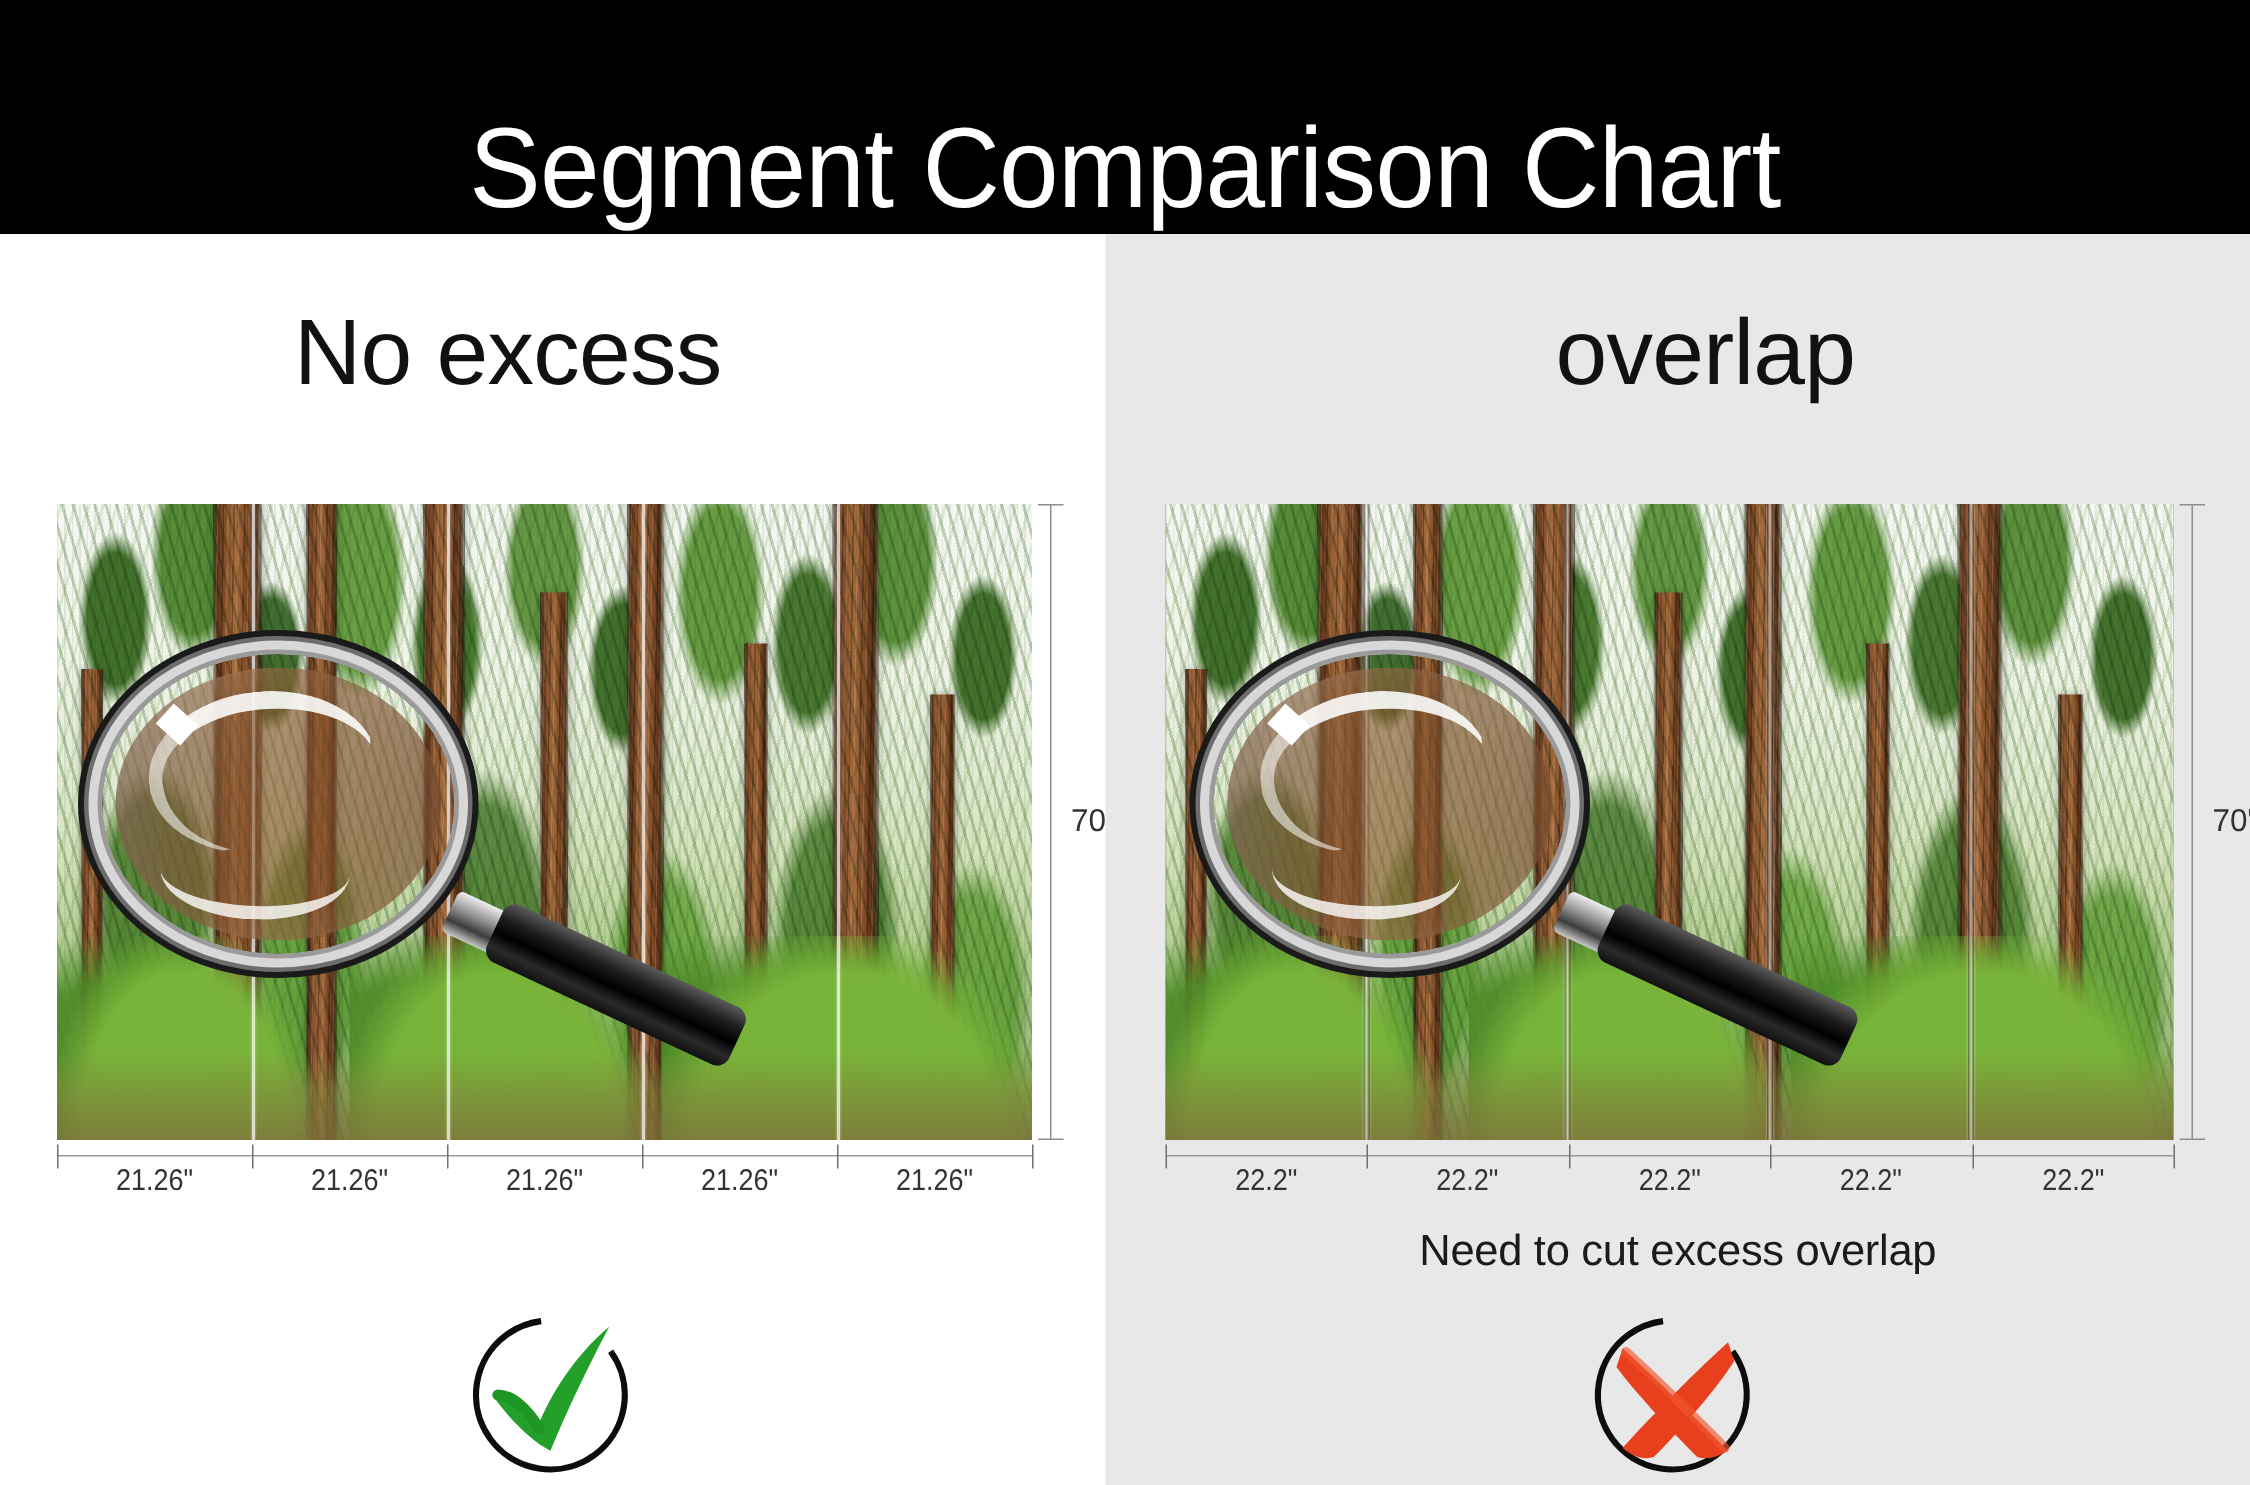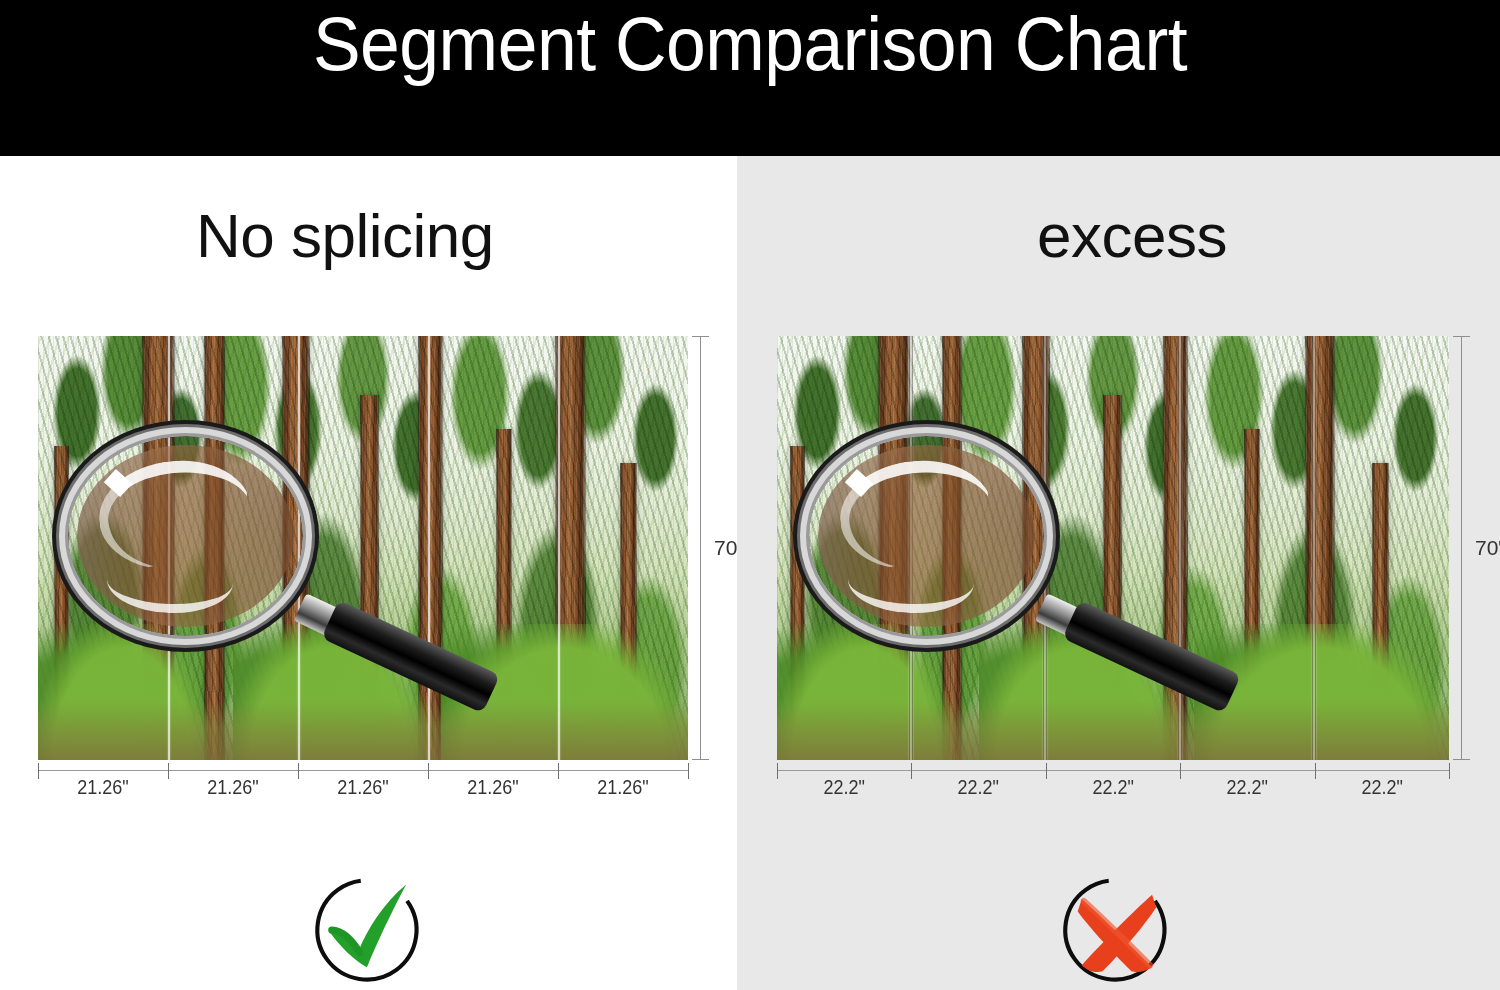--- a/index.html
+++ b/index.html
@@ -8,21 +8,21 @@
     background: #ffffff;
     font-family: "Liberation Sans", sans-serif;
     overflow: hidden;
   }
   #root { position: relative; width: 1500px; height: 990px; }
 
   
   .banner {
     position: absolute; left: 0; top: 0; width: 1500px; height: 156px;
     background: #000000;
-    display: flex; align-items: flex-start; justify-content: center;
+    display: flex; align-items: flex-end; justify-content: center;
   }
   .banner-title {
     color: #ffffff;
     font-size: 76px;
     font-weight: 400;
     letter-spacing: -0.5px;
     font-family: "Liberation Sans", sans-serif;
     white-space: nowrap;
     transform: scaleX(0.94);
   }
@@ -232,21 +232,21 @@
 <body>
 
 <div id="root">
 
   <div class="banner">
     <div class="banner-title">Segment Comparison Chart</div>
   </div>
 
   <div class="panel panel-left">
 
-    <div class="panel-heading">No splicing</div>
+    <div class="panel-heading">No excess</div>
 
     <div class="mural-wrap left">
       <div class="mural">
         <div class="sky"></div>
         <div class="canopy"></div>
 
         <div class="trunk" style="left:16%;  width:5.0%;"></div>
         <div class="trunk" style="left:25.5%;width:3.2%;"></div>
         <div class="trunk" style="left:37.5%;width:4.4%;"></div>
         <div class="trunk" style="left:49.5%;width:3.0%;top:14%;height:94%;"></div>
@@ -305,21 +305,21 @@
       <svg viewBox="0 0 120 120" xmlns="http://www.w3.org/2000/svg">
         <circle cx="58" cy="60" r="48" fill="none" stroke="#0d0d0d" stroke-width="4" stroke-dasharray="250 52" transform="rotate(-36 58 60)"></circle>
         <path d="M22 62 C32 58 42 66 50 80 C58 60 74 34 96 16 C82 42 68 72 58 96 C46 90 32 76 22 62 Z" fill="#22a02a"></path>
         <path d="M24 60 C34 60 44 70 51 82" fill="none" stroke="#1f9526" stroke-width="7" stroke-linecap="round"></path>
       </svg>
     </div>
   </div>
 
   <div class="panel panel-right">
 
-    <div class="panel-heading">excess</div>
+    <div class="panel-heading">overlap</div>
 
     <div class="mural-wrap right">
       <div class="mural">
         <div class="sky"></div>
         <div class="canopy"></div>
 
         <div class="trunk" style="left:15%;  width:4.8%;"></div>
         <div class="trunk" style="left:24.5%;width:3.0%;"></div>
         <div class="trunk" style="left:36.5%;width:4.2%;"></div>
         <div class="trunk" style="left:48.5%;width:2.8%;top:14%;height:94%;"></div>
@@ -366,20 +366,21 @@
       <div class="tick" style="left:60%;"></div>
       <div class="tick" style="left:80%;"></div>
       <div class="tick" style="left:100%;"></div>
       <div class="seg-label" style="left:0%;   width:20%;">22.2"</div>
       <div class="seg-label" style="left:20%;  width:20%;">22.2"</div>
       <div class="seg-label" style="left:40%;  width:20%;">22.2"</div>
       <div class="seg-label" style="left:60%;  width:20%;">22.2"</div>
       <div class="seg-label" style="left:80%;  width:20%;">22.2"</div>
     </div>
 
+    <div class="caption" style="top:662px;">Need to cut excess overlap</div>
 
     <div class="verdict" style="top:712px;">
       <svg viewBox="0 0 120 120" xmlns="http://www.w3.org/2000/svg">
         <circle cx="56" cy="60" r="48" fill="none" stroke="#0d0d0d" stroke-width="4" stroke-dasharray="250 52" transform="rotate(-36 56 60)"></circle>
         <path d="M24 30 C40 44 72 76 92 96 C86 100 78 102 72 100 C54 82 30 56 20 42 Z" fill="#e8401c"></path>
         <path d="M92 26 C74 42 42 74 24 94 C30 100 38 102 44 100 C62 82 86 54 96 38 Z" fill="#e8401c"></path>
         <path d="M26 32 C44 48 74 78 90 94" fill="none" stroke="#f0562f" stroke-width="6" stroke-linecap="round" opacity=".65"></path>
       </svg>
     </div>
   </div>

